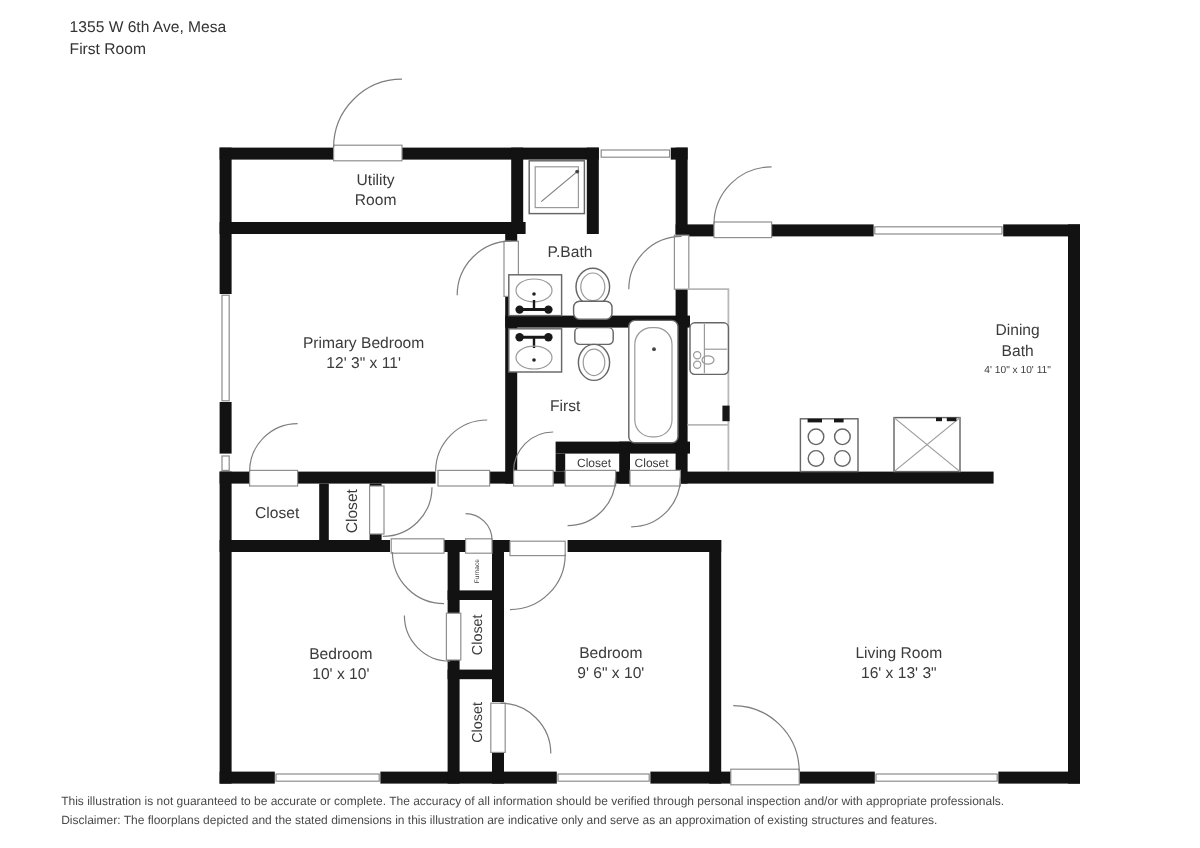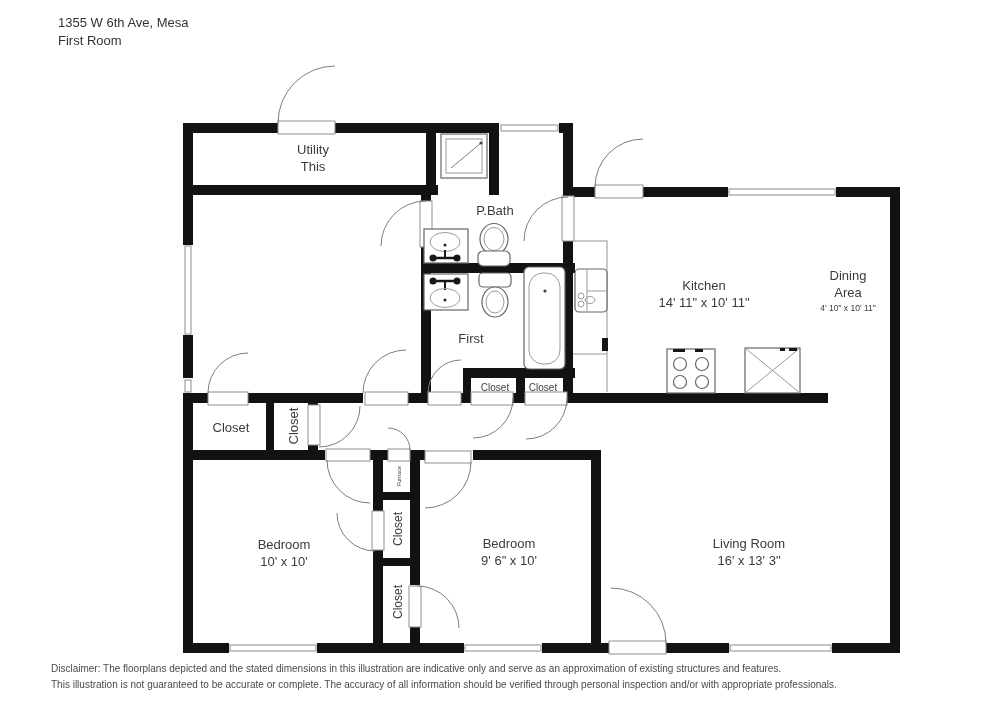--- a/index.html
+++ b/index.html
@@ -256,36 +256,36 @@
       <rect class="fx" x="702" y="348" width="55" height="45"></rect>
       <line class="fxl" x1="702" y1="348" x2="757" y2="393"></line>
       <line class="fxl" x1="757" y1="348" x2="702" y2="393"></line>
       <rect class="blk" x="737" y="348" width="5" height="3"></rect>
       <rect class="blk" x="746" y="348" width="8" height="3"></rect>
     </g>
   </svg>
 
   <div class="lbl" style="left:270px;top:158px">
     <div>Utility</div>
-    <div>This</div>
-  </div>
-
-
-  <div class="lbl" style="left:452px;top:210px">P.Bath</div>
+    <div>Room</div>
+  </div>
+
+  <div class="lbl" style="left:260px;top:294px">
+    <div>Primary Bedroom</div>
+    <div>12' 3" x 11'</div>
+  </div>
+
+  <div class="lbl" style="left:432px;top:210px">P.Bath</div>
 
   <div class="lbl" style="left:428px;top:338px">First</div>
 
-  <div class="lbl" style="left:661px;top:294px">
-    <div>Kitchen</div>
-    <div>14' 11" x 10' 11"</div>
-  </div>
 
   <div class="lbl" style="left:805px;top:290px">
     <div>Dining</div>
-    <div>Area</div>
+    <div>Bath</div>
     <div class="dim-small">4' 10" x 10' 11"</div>
   </div>
 
   <div class="lbl" style="left:706px;top:552px">
     <div>Living Room</div>
     <div>16' x 13' 3"</div>
   </div>
 
   <div class="lbl" style="left:241px;top:553px">
     <div>Bedroom</div>
@@ -305,17 +305,17 @@
 
   <div class="lbl small" style="left:500px;top:387px">Closet</div>
 
   <div class="lbl vert tiny" style="left:356px;top:476px">Furnace</div>
 
   <div class="lbl vert vsmall" style="left:355px;top:529px">Closet</div>
 
   <div class="lbl vert vsmall" style="left:355px;top:602px">Closet</div>
 
   <div class="ftr">
+    <div>This illustration is not guaranteed to be accurate or complete. The accuracy of all information should be verified through personal inspection and/or with appropriate professionals.</div>
     <div>Disclaimer: The floorplans depicted and the stated dimensions in this illustration are indicative only and serve as an approximation of existing structures and features.</div>
-    <div>This illustration is not guaranteed to be accurate or complete. The accuracy of all information should be verified through personal inspection and/or with appropriate professionals.</div>
   </div>
 
 </div>
 
 </body></html>

